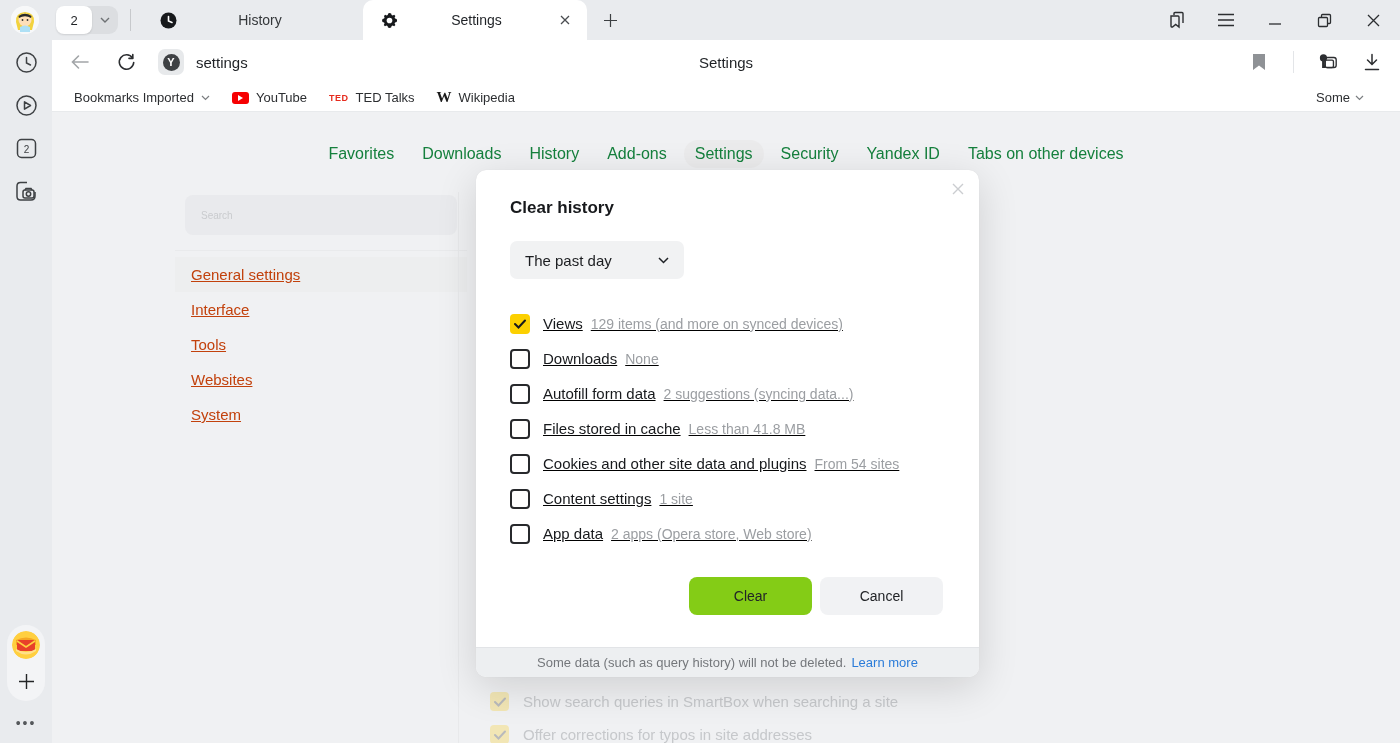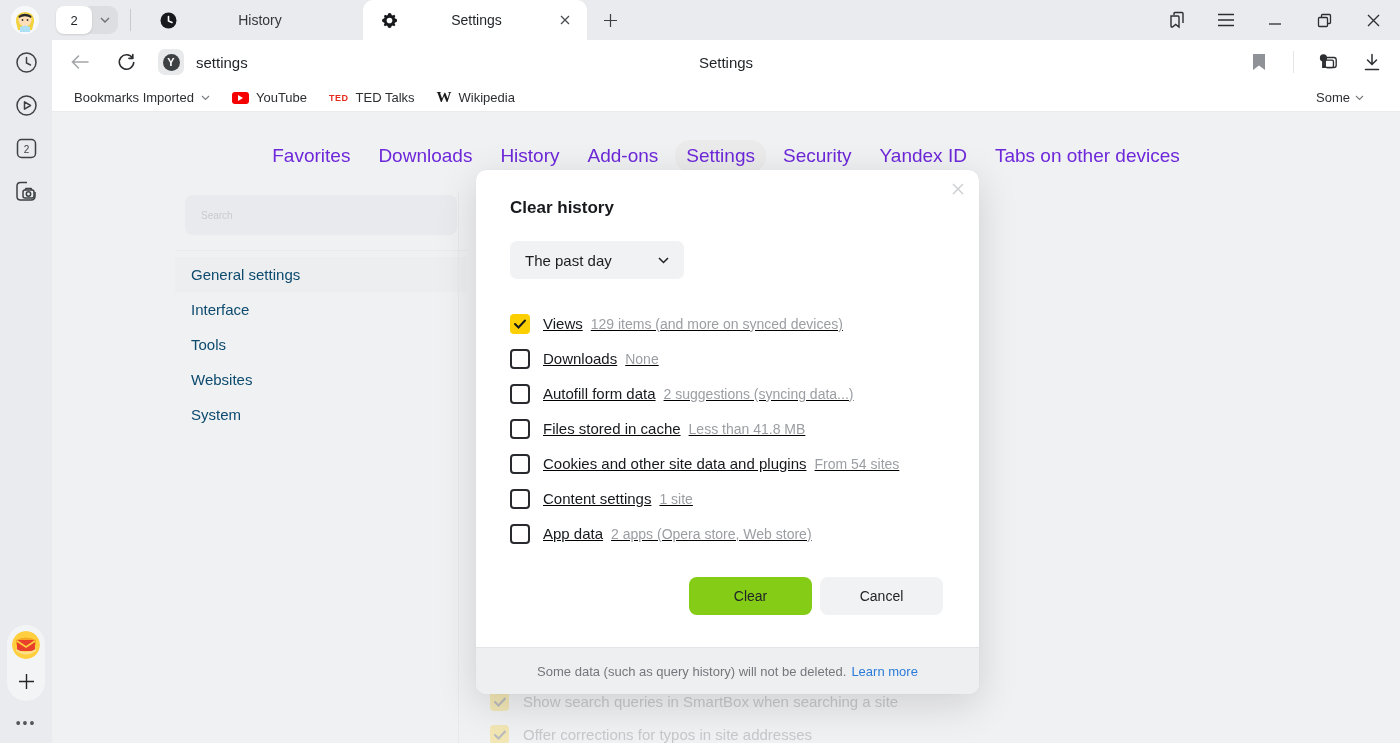--- a/index.html
+++ b/index.html
@@ -49,27 +49,27 @@
   .bm-chev { color:#7b7e81; }
   .yt-icon { width:17px; height:12px; background:#f60002; border-radius:3px; position:relative; }
   .yt-icon::after { content:""; position:absolute; left:6px; top:3px; border-left:5px solid #fff; border-top:3px solid transparent; border-bottom:3px solid transparent; }
   .ted-logo { color:#e62b1e; font-weight:bold; font-size:9px; letter-spacing:.5px; }
   .wiki-logo { font-family:"Liberation Serif", serif; font-weight:bold; font-size:15px; color:#1a1a1a; }
   .bm-other { margin-left:auto; margin-right:36px; display:flex; align-items:center; gap:5px; cursor:pointer; }
 
   
   .content { position:absolute; left:52px; top:112px; width:1348px; height:631px; background:#f0f1f3; overflow:hidden; }
   .settings-nav { position:absolute; left:0; right:0; top:28px; display:flex; justify-content:center; align-items:center; gap:6px; }
-  .nav-item { font-size:19px; color:#6d28d9; padding:5px 11px; border-radius:15px; cursor:pointer; white-space:nowrap; }
+  .nav-item { font-size:16px; color:#15803d; padding:5px 11px; border-radius:15px; cursor:pointer; white-space:nowrap; }
   .nav-item.active { background:#ebebec; }
   .settings-menu { position:absolute; left:133px; top:83px; width:272px; }
   .search-box { height:40px; background:#e9eaed; border-radius:8px; display:flex; align-items:center; padding:0 16px; font-size:10px; color:#c9cbce; cursor:text; }
   .menu-sep { height:1px; background:#e9eaec; margin:15px -10px 0; }
   .menu-list { margin-top:6px; }
-  .menu-item { height:35px; display:flex; align-items:center; padding-left:16px; font-size:15px; color:#0c4a6e; cursor:pointer; margin:0 -10px; }
+  .menu-item { height:35px; display:flex; align-items:center; padding-left:16px; font-size:15px; color:#c2410c; cursor:pointer; margin:0 -10px;text-decoration:underline; }
   .menu-item.selected { background:#edeeef; }
   .content-vdivider { position:absolute; left:406px; top:80px; bottom:0; width:1px; background:#e8e9eb; }
   .bg-options { position:absolute; left:438px; top:580px; }
   .bg-option { display:flex; align-items:center; margin-bottom:14px; }
   .bg-check { width:19px; height:19px; border-radius:4px; background:#f2e6b5; display:flex; align-items:center; justify-content:center; color:#b9babc; flex:none; }
   .bg-option-label { margin-left:14px; font-size:15px; color:#c6c8cb; }
 
   
   .dialog { position:absolute; left:476px; top:170px; width:503px; border-radius:10px; background:#fff; box-shadow:0 10px 40px rgba(0,0,0,.14), 0 0 1px rgba(0,0,0,.1); }
   .dialog-close { position:absolute; top:8px; right:10px; width:22px; height:22px; display:flex; align-items:center; justify-content:center; color:#cbcdd0; font-size:16px; cursor:pointer; }
@@ -81,21 +81,21 @@
   .opt-row { height:35px; display:flex; align-items:center;text-decoration:underline; }
   .opt-check { width:20px; height:20px; border-radius:4px; flex:none; display:flex; align-items:center; justify-content:center; cursor:pointer; }
   .opt-check.unchecked { border:2px solid #27292c; background:#fff; }
   .opt-check.checked { background:#fcd000; }
   .opt-label { margin-left:13px; font-size:15px; color:#17191c; }
   .opt-detail { margin-left:8px; font-size:14px; color:#9b9ea2; }
   .dialog-buttons { margin-top:26px; display:flex; justify-content:flex-end; gap:8px; }
   .btn { width:123px; height:38px; border:none; border-radius:8px; font-size:14px; font-family:"Liberation Sans", sans-serif; cursor:pointer; color:#222427; }
   .btn-clear { background:#84cc16; }
   .btn-cancel { background:#f1f2f4; }
-  .dialog-footer { margin-top:32px; height:47px; background:#edeff1; border-top:1px solid #e2e4e7; border-radius:0 0 10px 10px; display:flex; align-items:center; justify-content:center; font-size:13px; color:#74777b; gap:5px; }
+  .dialog-footer { margin-top:32px; height:30px; background:#edeff1; border-top:1px solid #e2e4e7; border-radius:0 0 10px 10px; display:flex; align-items:center; justify-content:center; font-size:13px; color:#74777b; gap:5px; }
   .footer-link { color:#2b7cd9; cursor:pointer; text-decoration:none; }
 </style>
 </head>
 <body>
 
 <div class="tabbar">
   <div class="avatar">
     <svg width="28" height="28" viewBox="0 0 28 28">
       <circle cx="14" cy="14" r="14" fill="#f7f8f9"></circle>
       <path d="M5 16 Q4 7 14 6 Q24 7 23 16 L21 24 L7 24 Z" fill="#f2d23e"></path>

